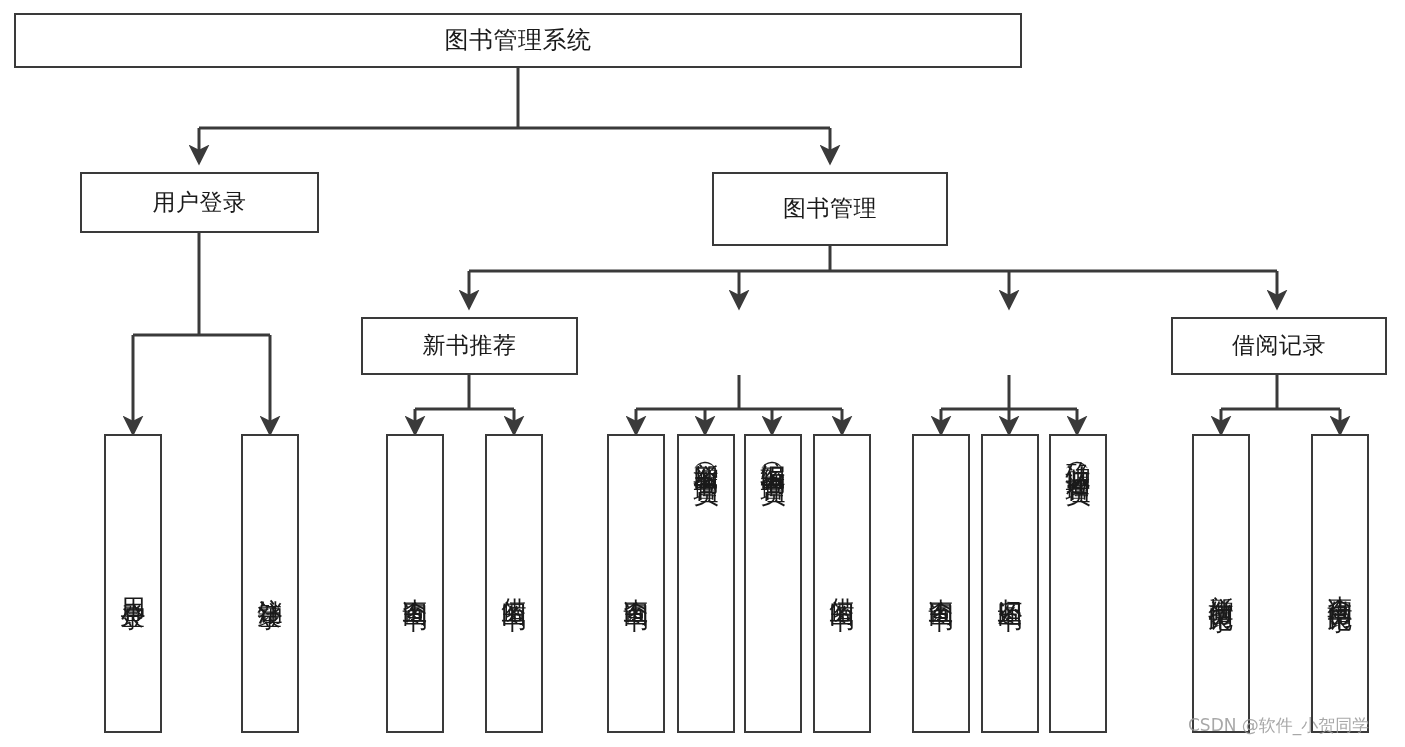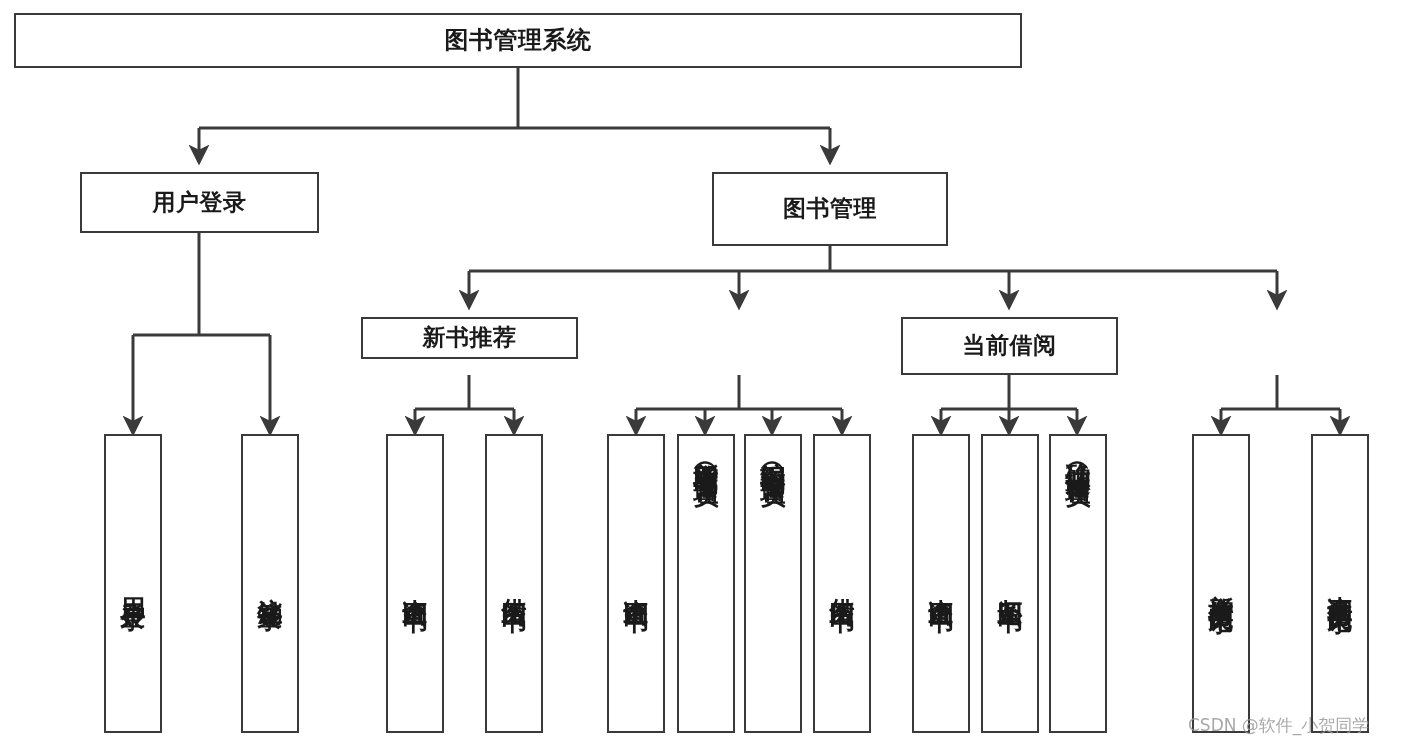--- a/index.html
+++ b/index.html
@@ -35,21 +35,20 @@
     align-items: center;
     justify-content: center;
     color: #1a1a1a;
     z-index: 3;
   }
   .node-label {
     display: block;
     text-align: right;
     line-height: 1.12;
     white-space: nowrap;
-    font-weight: bold;
   }
   
   .node.horiz .node-label {
     font-size: 23px;
     letter-spacing: 0.5px;
   }
   .node.root .node-label {
     font-size: 24px;
   }
   
@@ -140,25 +139,25 @@
     <span class="node-label">图书管理系统</span>
   </div>
 
   <div class="node horiz" style="left:80px; top:172px; width:239px; height:61px;">
     <span class="node-label">用户登录</span>
   </div>
   <div class="node horiz" style="left:712px; top:172px; width:236px; height:74px;">
     <span class="node-label">图书管理</span>
   </div>
 
-  <div class="node horiz" style="left:361px; top:317px; width:217px; height:42px;">
+  <div class="node horiz" style="left:361px; top:317px; width:217px; height:58px;">
     <span class="node-label">新书推荐</span>
   </div>
-  <div class="node horiz" style="left:901px; top:317px; width:217px; height:58px;">
-    <span class="node-label">当前借阅</span>
+  <div class="node horiz" style="left:1171px; top:317px; width:216px; height:58px;">
+    <span class="node-label">借阅记录</span>
   </div>
 
   <div class="node vert shorttext" style="left:104px; top:434px; width:58px; height:299px;">
     <span class="node-label">用户登录</span>
   </div>
   <div class="node vert shorttext" style="left:241px; top:434px; width:58px; height:299px;">
     <span class="node-label">注销登录</span>
   </div>
 
   <div class="node vert shorttext" style="left:386px; top:434px; width:58px; height:299px;">

